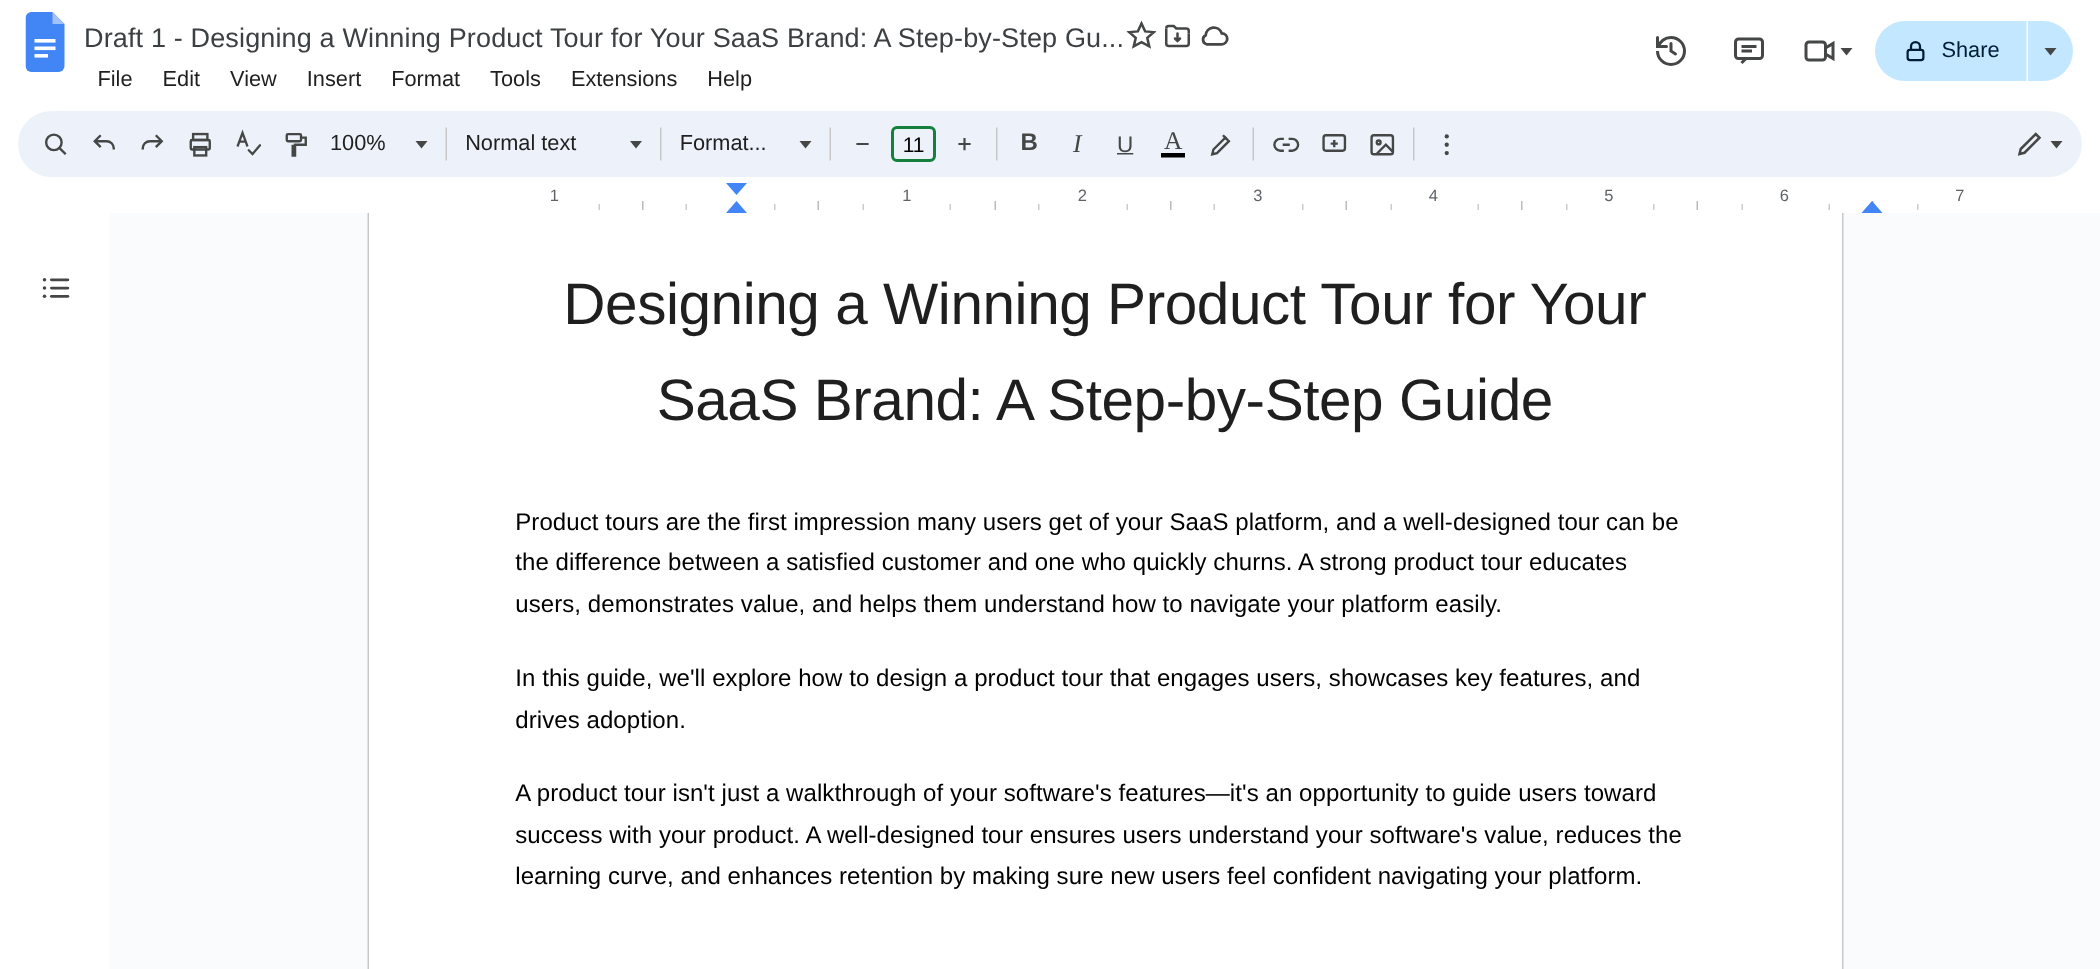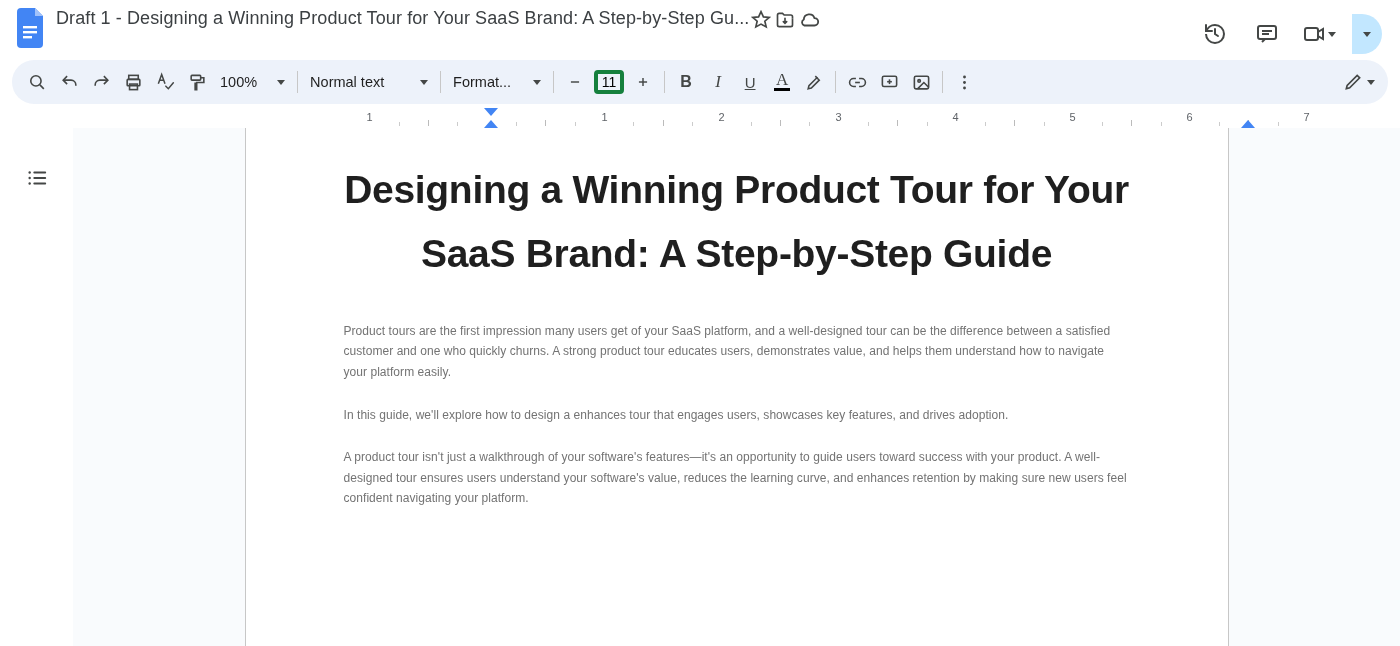--- a/index.html
+++ b/index.html
@@ -2,21 +2,21 @@
 <html><head>
 <meta charset="utf-8">
 <style>
   * { box-sizing: border-box; margin: 0; padding: 0; }
   html, body { width: 1400px; height: 646px; overflow: hidden; font-family: "Google Sans", Arial, sans-serif; background: #fff; color: #1f1f1f; }
   
   
   .titlebar { display: flex; align-items: flex-start; padding: 8px 12px 0 12px; }
   .app-icon { width: 40px; height: 40px; display: flex; align-items: center; justify-content: center; margin-right: 4px; flex-shrink:0; }
   .titleblock { flex: 1; min-width: 0; }
-  .docname-row { display: flex; align-items: flex-start; height: 28px; }
+  .docname-row { display: flex; align-items: flex-end; height: 28px; }
   .docname { font-size: 18px; color: #3c4043; white-space: nowrap; overflow: hidden; text-overflow: ellipsis; max-width: 830px; letter-spacing: .1px; }
   .title-icon-btn { width: 24px; height: 24px; display:flex; align-items:center; justify-content:center; border-radius: 4px; color:#444746; cursor:pointer; }
   .menubar { display: flex; gap: 2px; height: 30px; align-items: center; margin-top: 2px; }
   .menubar-item { font-size: 14.5px; color:#1f1f1f; padding: 4px 9px; border-radius: 4px; cursor:pointer; }
   
   .title-right { display:flex; align-items:center; gap: 12px; padding-right: 6px; padding-top:6px; }
   .rt-btn { width: 40px; height: 40px; display:flex; align-items:center; justify-content:center; border-radius: 50%; color:#444746; cursor:pointer; }
   .meet-btn { display:flex; align-items:center; gap:2px; }
   .share-wrap { display:flex; align-items:center; }
   .share-btn { display:flex; align-items:center; gap:8px; background:#c2e7ff; color:#001d35; font-weight:500; font-size:14.5px; height:40px; padding: 0 18px; border-radius: 40px 0 0 40px; cursor:pointer; }
@@ -25,21 +25,21 @@
   
   .toolbar-wrap { padding: 6px 12px 0 12px; }
   .toolbar { background:#edf2fa; border-radius: 24px; height: 44px; display:flex; align-items:center; padding: 0 10px; gap: 2px; }
   .tb-btn { min-width: 30px; height: 30px; display:flex; align-items:center; justify-content:center; border-radius: 4px; color:#444746; cursor:pointer; padding:0 3px; }
   .tb-sep { width:1px; height:22px; background:#c7c7c7; margin: 0 4px; }
   .tb-select { display:flex; align-items:center; gap:20px; font-size:14.5px; color:#1f1f1f; padding: 0 6px; height:30px; border-radius:4px; cursor:pointer; }
   .zoom-label { font-size:14.5px; color:#1f1f1f; }
   .style-label { width: 90px; white-space:nowrap; overflow:hidden; text-overflow:ellipsis; }
   .font-label  { width: 60px; white-space:nowrap; overflow:hidden; text-overflow:ellipsis; }
   .fontsize-box { display:flex; align-items:center; gap:4px; }
-  .fs-input { width: 30px; height: 24px; border:4px solid #15803d; border-radius:4px; text-align:center; font-size:14px; background:transparent; }
+  .fs-input { width: 30px; height: 24px; border:2px solid #15803d; border-radius:4px; text-align:center; font-size:14px; background:transparent; }
   .tb-spacer { flex:1; }
   .pen-btn { display:flex; align-items:center; gap:4px; }
   
   
   .ruler-row { display:flex; height:20px; margin-top:4px; }
   .ruler-gutter { width:73px; }
   .ruler-area { flex:1; position:relative; height:20px; display:flex; justify-content:center; }
   .ruler { position:relative; width:984px; height:20px; font-size:10px; color:#5f6368; }
   .ruler-bg { position:absolute; left:0; right:0; top:4px; height:14px; background:#fff; }
   .ruler-num { position:absolute; top:3px; transform:translateX(-50%); font-size:11px; color:#5f6368; }
@@ -47,22 +47,22 @@
   .tick-sm   { position:absolute; top:14px; width:1px; height:4px; background:#ccc; }
   .indent-marker { position:absolute; top:0; transform:translateX(-50%); }
   .indent-down svg, .indent-up svg { display:block; }
   
   
   .workspace { display:flex; height: calc(646px - 126px); }
   .outline-rail { width:73px; padding-top:32px; display:flex; justify-content:center; }
   .outline-btn { width:36px; height:36px; display:flex; align-items:center; justify-content:center; color:#444746; cursor:pointer; border-radius:4px; }
   .canvas { flex:1; background:#f9fbfd; display:flex; justify-content:center; overflow:hidden; }
   .page { width:984px; background:#fff; border:1px solid #c7c7c7; border-top:none; padding: 30px 98px 0 98px; }
-  .page h1 { font-size:39px; font-weight:700; text-align:center; line-height:1.65; letter-spacing:-.3px; color:#1f1f1f; margin-bottom: 34px; }
-  .page p { font-size:12px; line-height:1.72; color:#737373; margin-bottom: 22px; letter-spacing:.05px; }
+  .page h1 { font-size:39px; font-weight:400; text-align:center; line-height:1.65; letter-spacing:-.3px; color:#1f1f1f; margin-bottom: 34px; }
+  .page p { font-size:16px; line-height:1.72; color:#000000; margin-bottom: 22px; letter-spacing:.05px; }
   
   svg { display:block; }
   .caret-down { width:0; height:0; border-left:4px solid transparent; border-right:4px solid transparent; border-top:5px solid #444746; }
   .txt-A { font-family: "Times New Roman", serif; font-size:17px; font-weight:500; line-height:14px; }
   .underline-bar { height:3.5px; background:#000; width:16px; margin-top:1px; }
 </style>
 </head>
 <body>
 
 <div class="titlebar">
@@ -89,20 +89,30 @@
             <path d="M3 6v12a2 2 0 002 2h14a2 2 0 002-2V10"></path>
             <path d="M12 10v6m-2-2l2 2 2-2" stroke-linecap="round"></path>
           </svg>
       </span>
       <span class="title-icon-btn">
         <svg width="22" height="22" viewBox="0 0 24 24" fill="none" stroke="#444746" stroke-width="2">
             <path d="M18 18a4 4 0 000-8 6 6 0 00-11.7 1.5A3.5 3.5 0 007 18h11z"></path>
           </svg>
       </span>
     </div>
+    <div class="menubar">
+      <span class="menubar-item">File</span>
+      <span class="menubar-item">Edit</span>
+      <span class="menubar-item">View</span>
+      <span class="menubar-item">Insert</span>
+      <span class="menubar-item">Format</span>
+      <span class="menubar-item">Tools</span>
+      <span class="menubar-item">Extensions</span>
+      <span class="menubar-item">Help</span>
+    </div>
   </div>
 
   <div class="title-right">
     <span class="rt-btn">
       <svg width="24" height="24" viewBox="0 0 24 24" fill="none" stroke="#444746" stroke-width="2">
           <path d="M3 12a9 9 0 109-9 9 9 0 00-8.7 6.5"></path>
           <path d="M3 3v6h6" stroke-linecap="round"></path>
           <path d="M12 7v5l3 2" stroke-linecap="round"></path>
         </svg>
     </span>
@@ -115,20 +125,27 @@
         </svg>
     </span>
     <span class="rt-btn meet-btn">
       <svg width="24" height="24" viewBox="0 0 24 24" fill="none" stroke="#444746" stroke-width="2">
           <rect x="3" y="6" width="13" height="12" rx="2"></rect>
           <path d="M16 10l5-3v10l-5-3z"></path>
         </svg>
       <span class="caret-down"></span>
     </span>
     <span class="share-wrap">
+      <span class="share-btn">
+        <svg width="18" height="18" viewBox="0 0 24 24" fill="none" stroke="#001d35" stroke-width="2">
+            <rect x="5" y="11" width="14" height="9" rx="2"></rect>
+            <path d="M8 11V8a4 4 0 118 0v3"></path>
+          </svg>
+        <span>Share</span>
+      </span>
       <span class="share-drop">
         <span class="caret-down"></span>
       </span>
     </span>
   </div>
 </div>
 
 <div class="toolbar-wrap">
   <div class="toolbar">
     <span class="tb-btn">
@@ -332,17 +349,17 @@
           <line x1="9" y1="12" x2="21" y2="12"></line>
         <circle cx="4" cy="18" r="1.3" fill="#444746" stroke="none"></circle>
           <line x1="9" y1="18" x2="21" y2="18"></line>
       </svg>
     </span>
   </div>
   <div class="canvas">
     <div class="page">
       <h1>Designing a Winning Product Tour for Your SaaS Brand: A Step-by-Step Guide</h1>
       <p>Product tours are the first impression many users get of your SaaS platform, and a well-designed tour can be the difference between a satisfied customer and one who quickly churns. A strong product tour educates users, demonstrates value, and helps them understand how to navigate your platform easily.</p>
-      <p>In this guide, we'll explore how to design a enhances tour that engages users, showcases key features, and drives adoption.</p>
+      <p>In this guide, we'll explore how to design a product tour that engages users, showcases key features, and drives adoption.</p>
       <p>A product tour isn't just a walkthrough of your software's features—it's an opportunity to guide users toward success with your product. A well-designed tour ensures users understand your software's value, reduces the learning curve, and enhances retention by making sure new users feel confident navigating your platform.</p>
     </div>
   </div>
 </div>
 
 </body></html>

